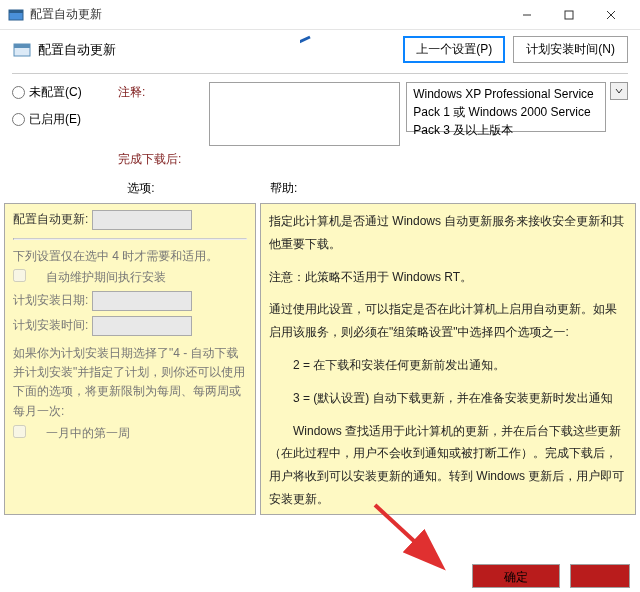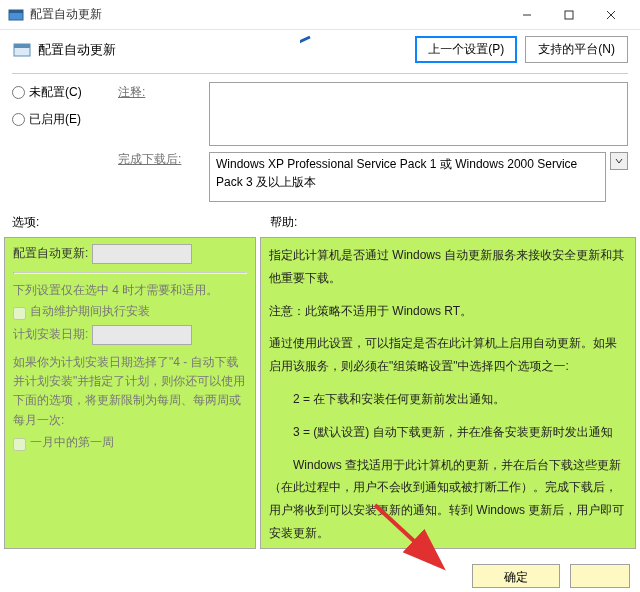--- a/index.html
+++ b/index.html
@@ -35,62 +35,62 @@
       background:#fff; border:1px solid #a0a0a0; padding:4px 12px; font-size:12px;
       cursor:pointer; font-family:inherit;
     }
     .btn.primary { border:2px solid #0a84ff; padding:3px 11px; }
     .hr { border:none; border-top:1px solid #ccc; margin:0 12px; }
     .config-row { display:flex; padding:8px 12px 4px 12px; gap:26px; }
     .radio-col { width:80px; display:flex; flex-direction:column; gap:10px; padding-top:2px; position:relative; }
     .radio-item { display:flex; align-items:center; gap:4px; position:relative; }
     .radio-item input { margin:0; }
     .radio-item.selected { outline:1px dotted #666; outline-offset:1px; padding:1px 2px; }
-    .label-col { width:65px; display:flex; flex-direction:column; gap:50px; padding-top:2px; color:#737373;text-decoration:underline; }
-    .field-col { flex:1; display:flex; flex-direction:column; gap:6px; }
+    .label-col { width:65px; display:flex; flex-direction:column; gap:50px; padding-top:2px; color:#7f1d1d; }
+    .field-col { flex:1; display:flex; flex-direction:row; gap:6px; }
     .textbox {
       width:100%; height:64px; border:1px solid #a0a0a0; background:#fff; resize:none;
       font-family:inherit; font-size:12px; padding:2px 4px;
     }
     .platform-row { display:flex; align-items:flex-start; gap:4px; }
     .platform-box {
       flex:1; height:50px; border:1px solid #a0a0a0; background:#fff; padding:2px 6px; position:relative;
       line-height:1.5;
     }
     .dd-btn { width:18px; height:18px; border:1px solid #999; background:#f0f0f0; display:flex; align-items:center; justify-content:center; cursor:pointer; }
     .dd-btn svg { width:8px; height:8px; }
     .section-labels { display:flex; padding:2px 12px; margin-top:6px; }
-    .section-labels .lbl-left { width:258px; }
+    .section-labels .lbl-left { width:258px;text-align:center; }
     .panels { display:flex; padding:4px 4px 4px 4px; gap:4px; height:320px; }
     .panel {
-      border:1px solid #a8a8a8; background:#bef264; overflow:auto; padding:6px 8px;
+      border:1px solid #a8a8a8; background:#fef9c3; overflow:auto; padding:6px 8px;
       position:relative;
     }
     .panel::-webkit-scrollbar { width:16px; height:16px; }
     .panel::-webkit-scrollbar-track { background:#f0f0f0; }
     .panel::-webkit-scrollbar-thumb { background:#c0c0c0; border:1px solid #a0a0a0; }
     .panel-left { width:252px; color:#777; }
     .panel-right { flex:1; color:#222; line-height:1.9; }
     .panel-left .opt-title { color:#333; margin-bottom:4px; }
     .select-disabled {
       width:100px; height:20px; background:#e8e8e8; border:1px solid #aaa; display:inline-block;
       vertical-align:middle;
     }
     .ph { border-top:1px solid #ccc; margin:8px 0; }
-    .chk-row { display:flex; align-items:flex-end; gap:4px; margin:4px 0; }
+    .chk-row { display:flex; align-items:flex-start; gap:20px; margin:4px 0; }
     .chk-row input { margin:0; }
     .sched-row { margin:5px 0; }
     .note { margin-top:8px; line-height:1.6; }
     .panel-right p { margin-bottom:10px; }
     .indent { text-indent:2em; }
     .footer {
       position:absolute; bottom:4px; right:10px; display:flex; gap:10px;
       z-index:5;
     }
-    .footer .btn { width:88px; height:24px; background:#fef9c3; }
+    .footer .btn { width:88px; height:24px; background:#b91c1c; }
     
     .arrow-blue {
       position:absolute; left:300px; top:32px; pointer-events:none; z-index:10;
     }
     .arrow-red {
       position:absolute; left:370px; top:500px; pointer-events:none; z-index:10;
     }
   </style>
 </head>
 <body>
@@ -126,21 +126,21 @@
 <div class="header-row">
   <span class="hicon">
     <svg viewBox="0 0 20 20">
         <rect x="2" y="4" width="16" height="12" fill="#dceaf7" stroke="#5b8fb9"></rect>
         <rect x="2" y="4" width="16" height="4" fill="#5b8fb9"></rect>
       </svg>
   </span>
   <span class="header-title">配置自动更新</span>
   <div class="nav-btns">
     <button class="btn primary">上一个设置(P)</button>
-    <button class="btn">支持的平台(N)</button>
+    <button class="btn">计划安装时间(N)</button>
   </div>
 </div>
 <hr class="hr">
 
 <div class="config-row">
   <div class="radio-col">
     <label class="radio-item">
       <input type="radio" name="cfg" style="">
       <span>未配置(C)</span>
     </label>
@@ -178,20 +178,24 @@
       <span class="select-disabled"></span>
     </div>
     <hr class="ph">
     <div>下列设置仅在选中 4 时才需要和适用。</div>
     <div class="chk-row">
       <input type="checkbox" disabled="" style="">
       <span>自动维护期间执行安装</span>
     </div>
     <div class="sched-row">
       <span>计划安装日期:</span>
+      <span class="select-disabled"></span>
+    </div>
+    <div class="sched-row">
+      <span>计划安装时间:</span>
       <span class="select-disabled"></span>
     </div>
     <div class="note">如果你为计划安装日期选择了"4 - 自动下载并计划安装"并指定了计划，则你还可以使用下面的选项，将更新限制为每周、每两周或每月一次:</div>
     <div class="chk-row">
       <input type="checkbox" disabled="" style="">
       <span>一月中的第一周</span>
     </div>
   </div>
   <div class="panel panel-right">
     <p>指定此计算机是否通过 Windows 自动更新服务来接收安全更新和其他重要下载。</p>

